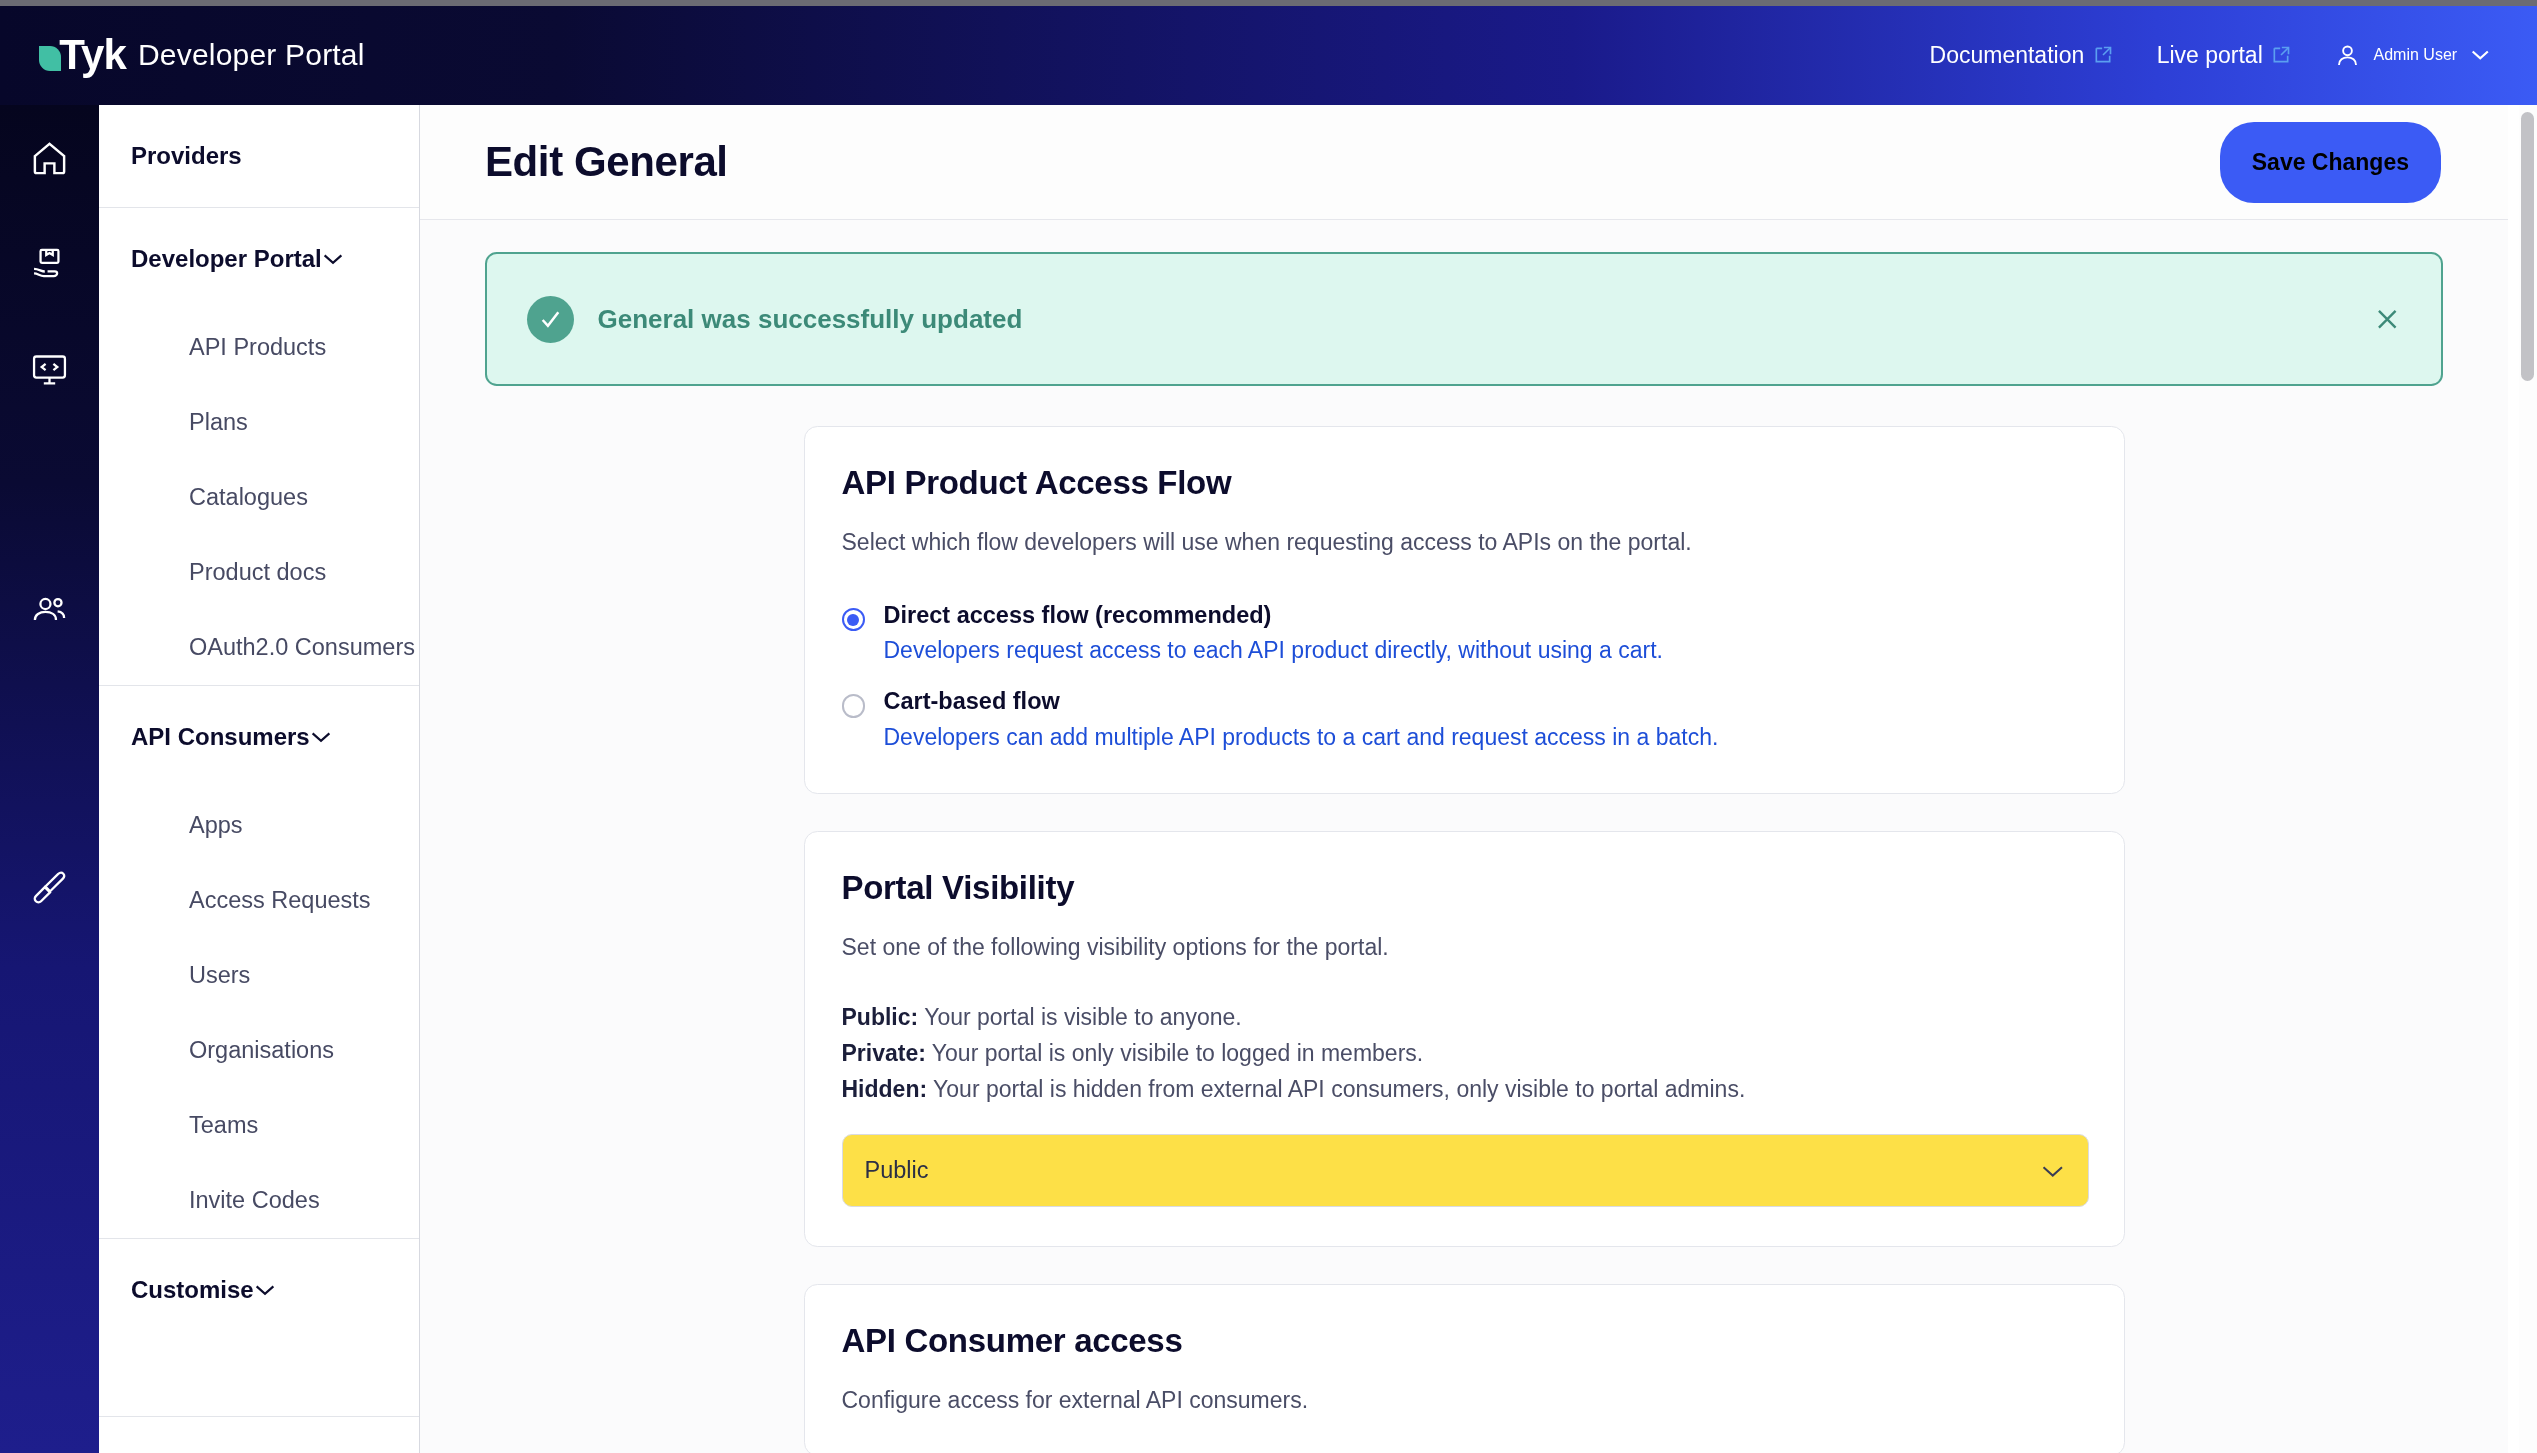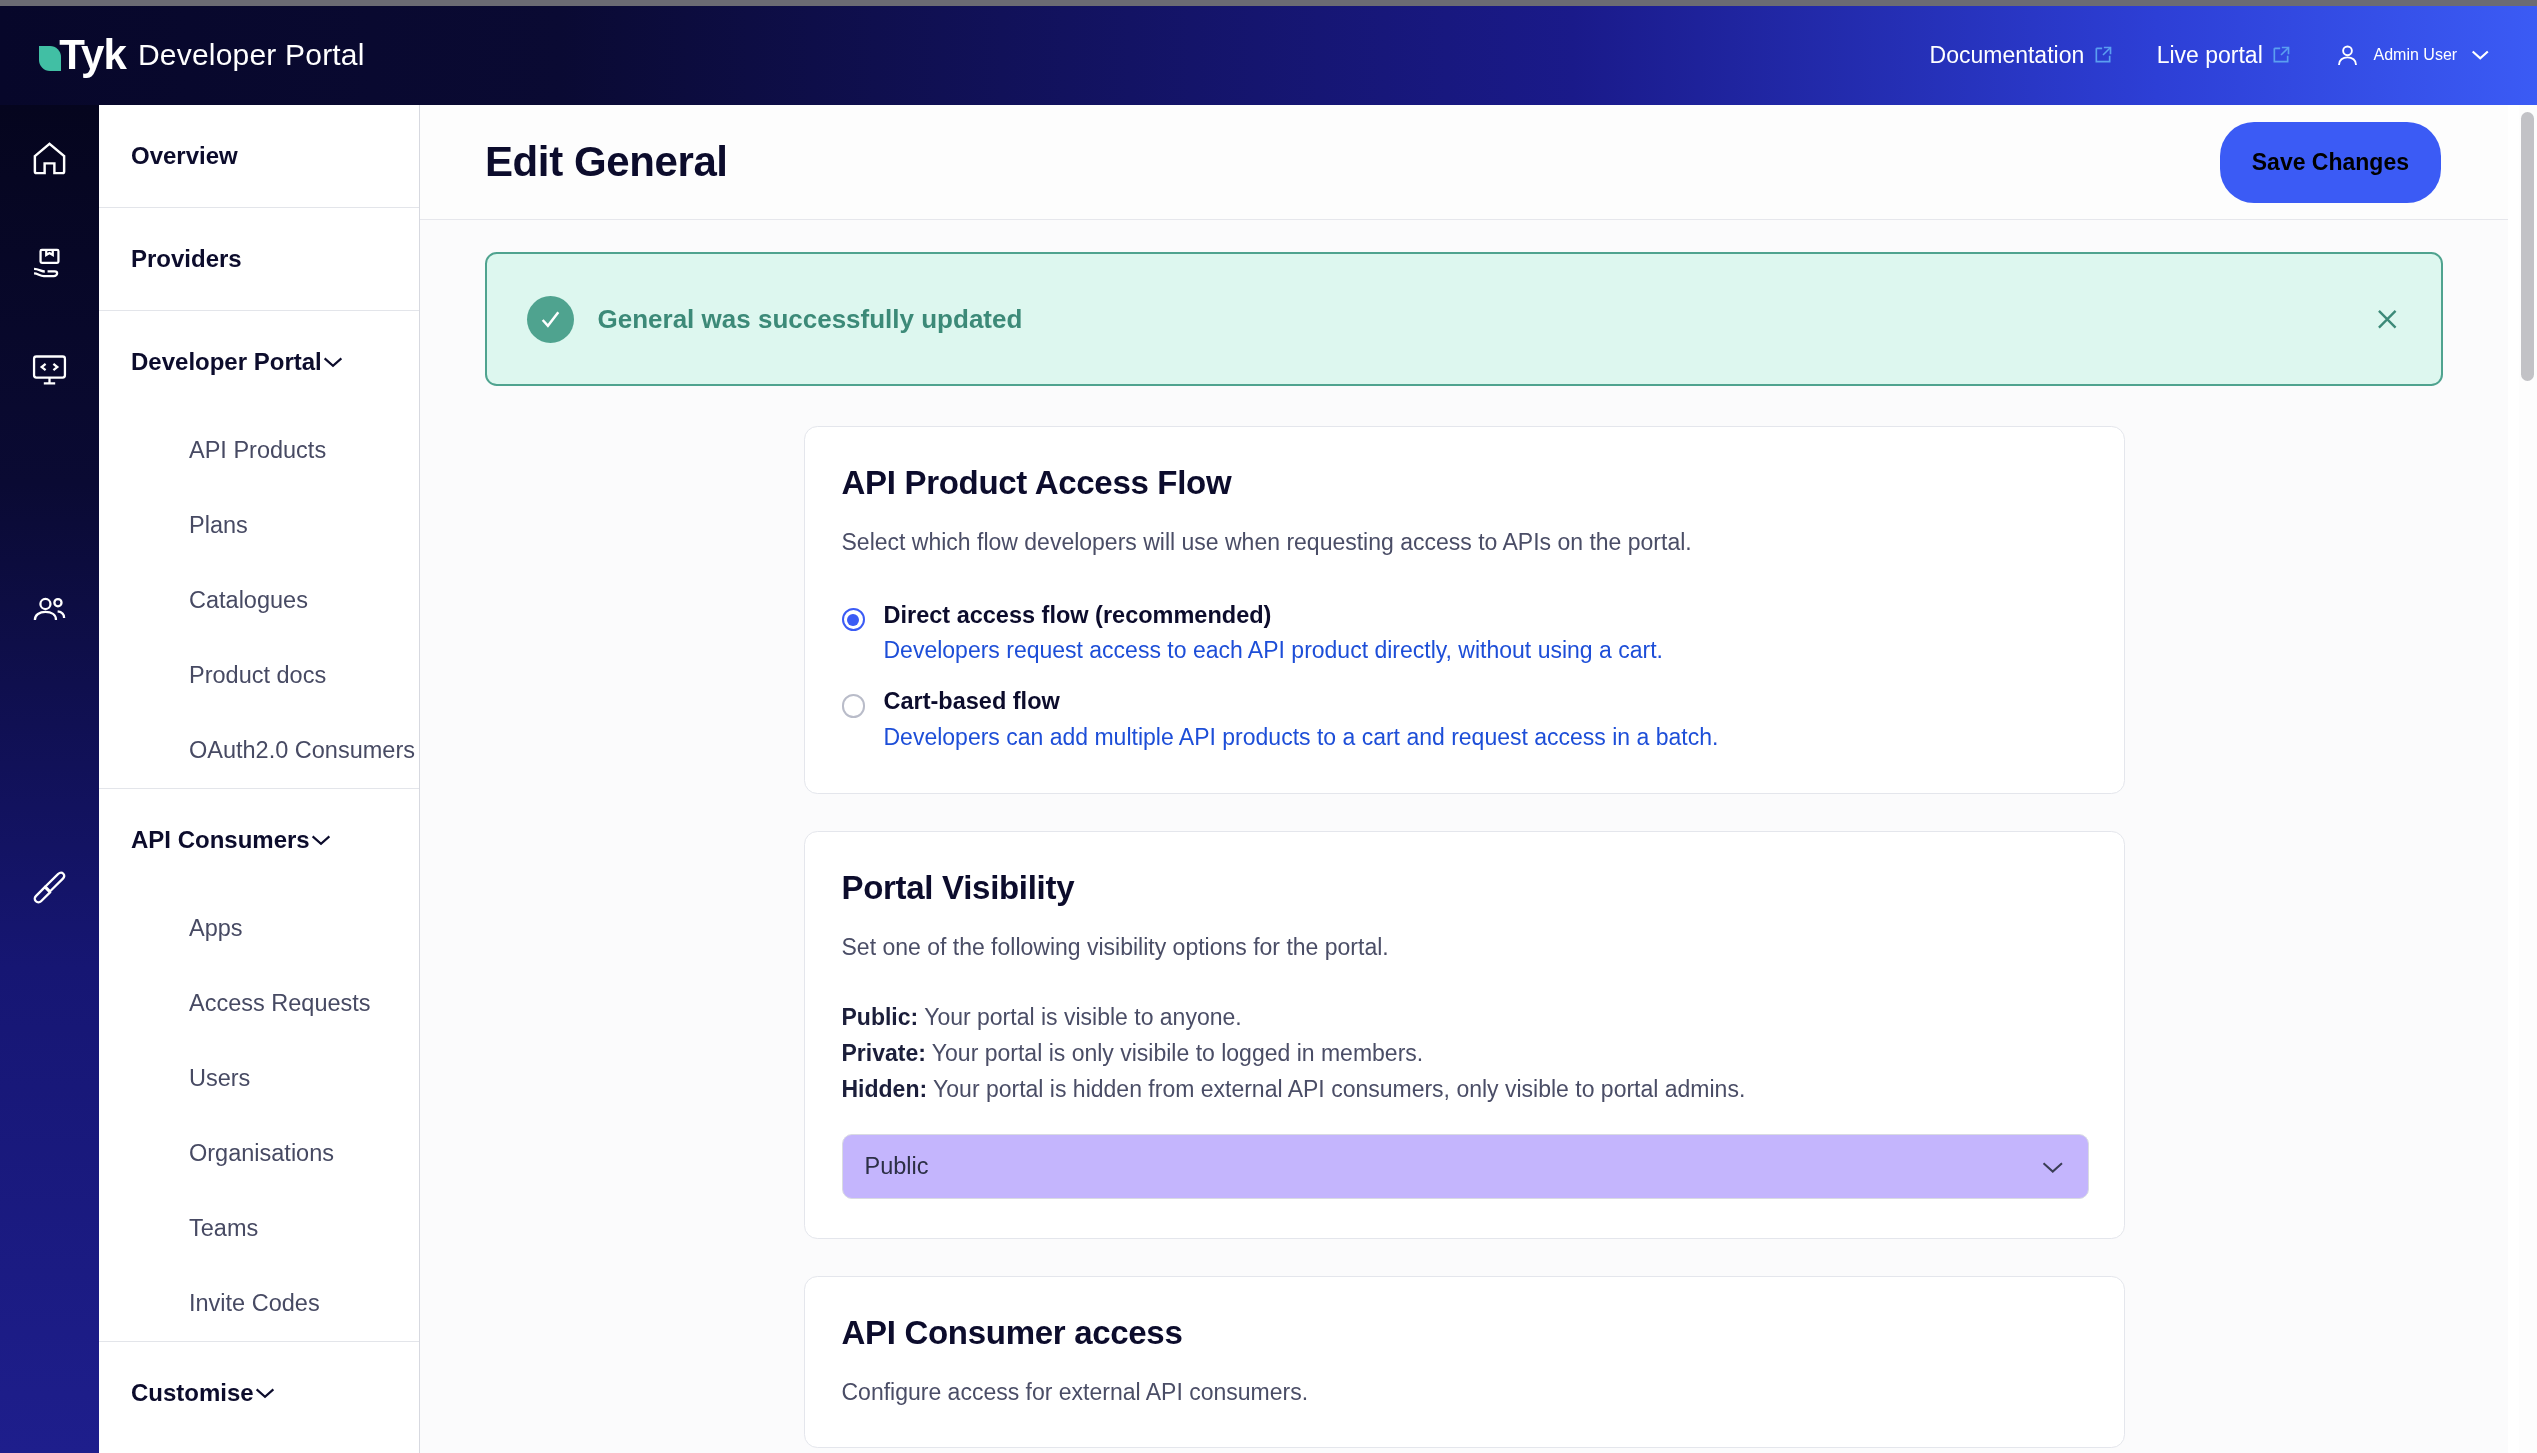--- a/index.html
+++ b/index.html
@@ -196,23 +196,23 @@
 
   .vis-lines { margin-top: 37px; }
   .vis-line {
     font-size: 23px; color: #4a4d66; line-height: 1.55;
   }
   .vis-line b { color: #1b1e3a; font-weight: 700; }
 
   .select {
     margin-top: 27px;
     position: relative;
-    height: 65px; width: 1247px;
+    height: 73px; width: 1247px;
     border: 1.7px solid #d9dbe2; border-radius: 10px;
-    background: #c4b5fd;
+    background: #fde047;
     display: flex; align-items: center;
     padding: 0 22px; cursor: pointer;
   }
   .select-value { font-size: 23.5px; color: #2c2f45; }
   .select-chev {
     position: absolute; right: 23.5px; top: 50%;
     transform: translateY(-50%);
     width: 23.5px; height: 14.3px; display: block;
   }
 
@@ -315,25 +315,20 @@
   <div class="rail-icon" style="top:730px;height:105px;">
     <svg width="39" height="39" viewBox="0 0 24 24" fill="none" stroke="#ffffff" stroke-width="1.4">
       <path d="M20.5 3.5c-1-1-2.3-.6-3.3.3L9.5 11.4l2.9 2.9 7.7-7.6c.9-1 1.4-2.2.4-3.2z"></path>
       <path d="M9.1 11.8L3.6 17.3c-.9.9-.9 2.3 0 3.2s2.3.9 3.2 0l5.5-5.5z"></path>
     </svg>
   </div>
 </div>
 
 <div class="nav">
 
-  <div class="nav-group">
-    <div class="nav-top">
-      <span class="nav-top-label">Overview</span>
-    </div>
-  </div>
 
   <div class="nav-group">
     <div class="nav-top">
       <span class="nav-top-label">Providers</span>
     </div>
   </div>
 
   <div class="nav-group">
     <div class="nav-top">
       <span class="nav-top-label">Developer Portal</span>

